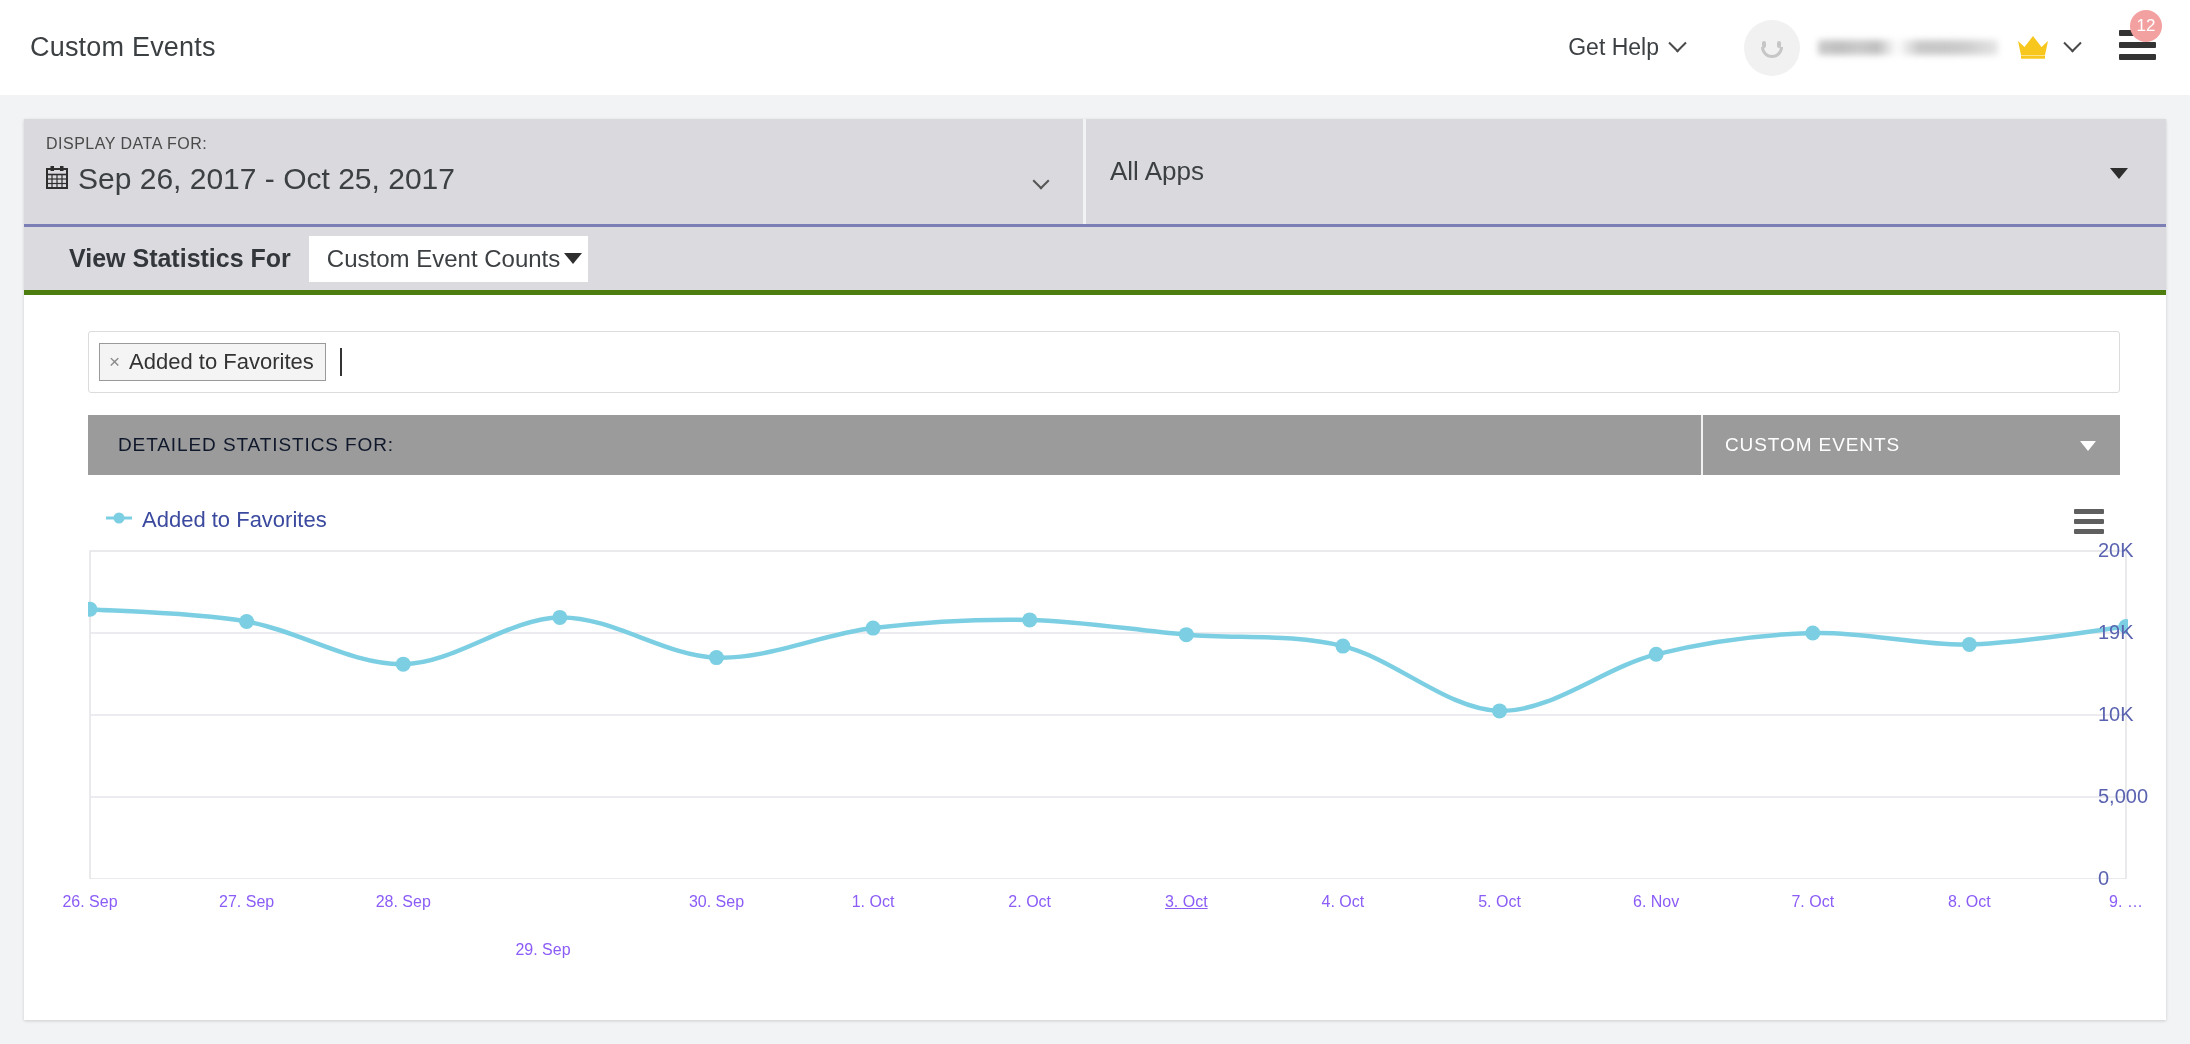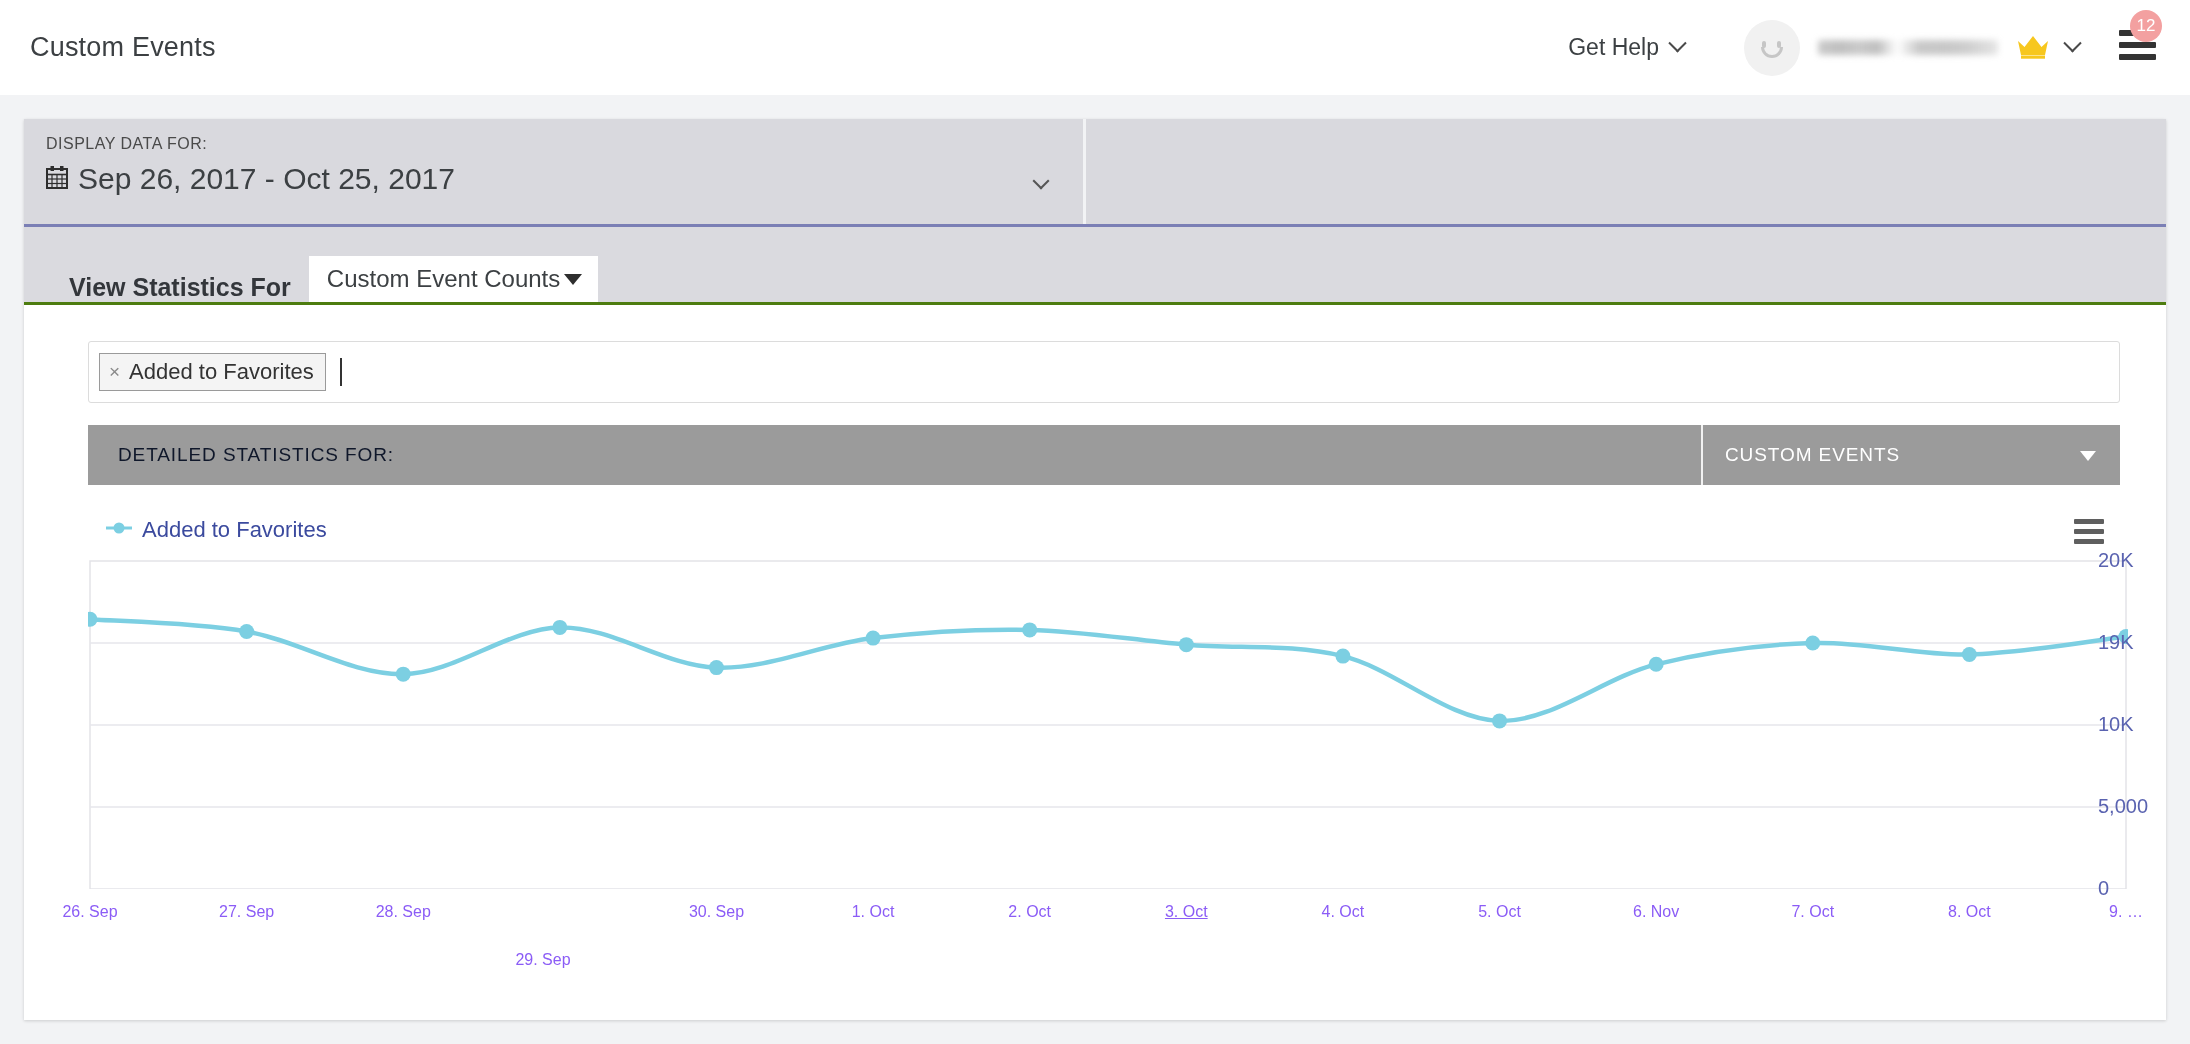--- a/index.html
+++ b/index.html
@@ -160,35 +160,35 @@
     position: absolute; right: 38px; top: 50%;
     margin-top: -4px;
     width: 0; height: 0;
     border-left: 9px solid transparent;
     border-right: 9px solid transparent;
     border-top: 11px solid #2e2e2e;
   }
 
   
   .viewstats {
-    height: 78px;
+    height: 68px;
     background: #dadadf;
-    display: flex; align-items: flex-end;
+    display: flex; align-items: center;
     padding-left: 45px;
-    border-bottom: 3px solid #4d7c0f;
+    border-bottom: 5px solid #4d7c0f;
   }
   .viewstats-label {
     font-size: 25px; font-weight: bold; color: #33363b;
     margin-right: 18px;
   }
   .select-pill {
     background: #ffffff;
     height: 46px;
     display: flex; align-items: center;
-    padding: 0 16px 0 18px;
+    padding: 0 6px 0 18px;
     gap: 4px;
     cursor: pointer;
   }
   .select-pill span { font-size: 24px; color: #3c4043; }
   .pill-caret {
     width: 0; height: 0;
     border-left: 9px solid transparent;
     border-right: 9px solid transparent;
     border-top: 11px solid #2e2e2e;
   }
@@ -345,20 +345,24 @@
             <line x1="6" y1="9.5" x2="6" y2="23" stroke="#2e2e2e" stroke-width="1.2"></line>
             <line x1="11" y1="9.5" x2="11" y2="23" stroke="#2e2e2e" stroke-width="1.2"></line>
             <line x1="16" y1="9.5" x2="16" y2="23" stroke="#2e2e2e" stroke-width="1.2"></line>
           </svg>
         </span>
         <span>Sep 26, 2017 - Oct 25, 2017</span>
       </div>
       <span class="date-chev"></span>
     </div>
 
+    <div class="apps-box">
+      <span class="apps-value">All Apps</span>
+      <span class="caret-down"></span>
+    </div>
 
   </div>
 
   <div class="viewstats">
     <div class="viewstats-label">View Statistics For</div>
     <div class="select-pill">
       <span>Custom Event Counts</span>
       <span class="pill-caret"></span>
     </div>
   </div>

